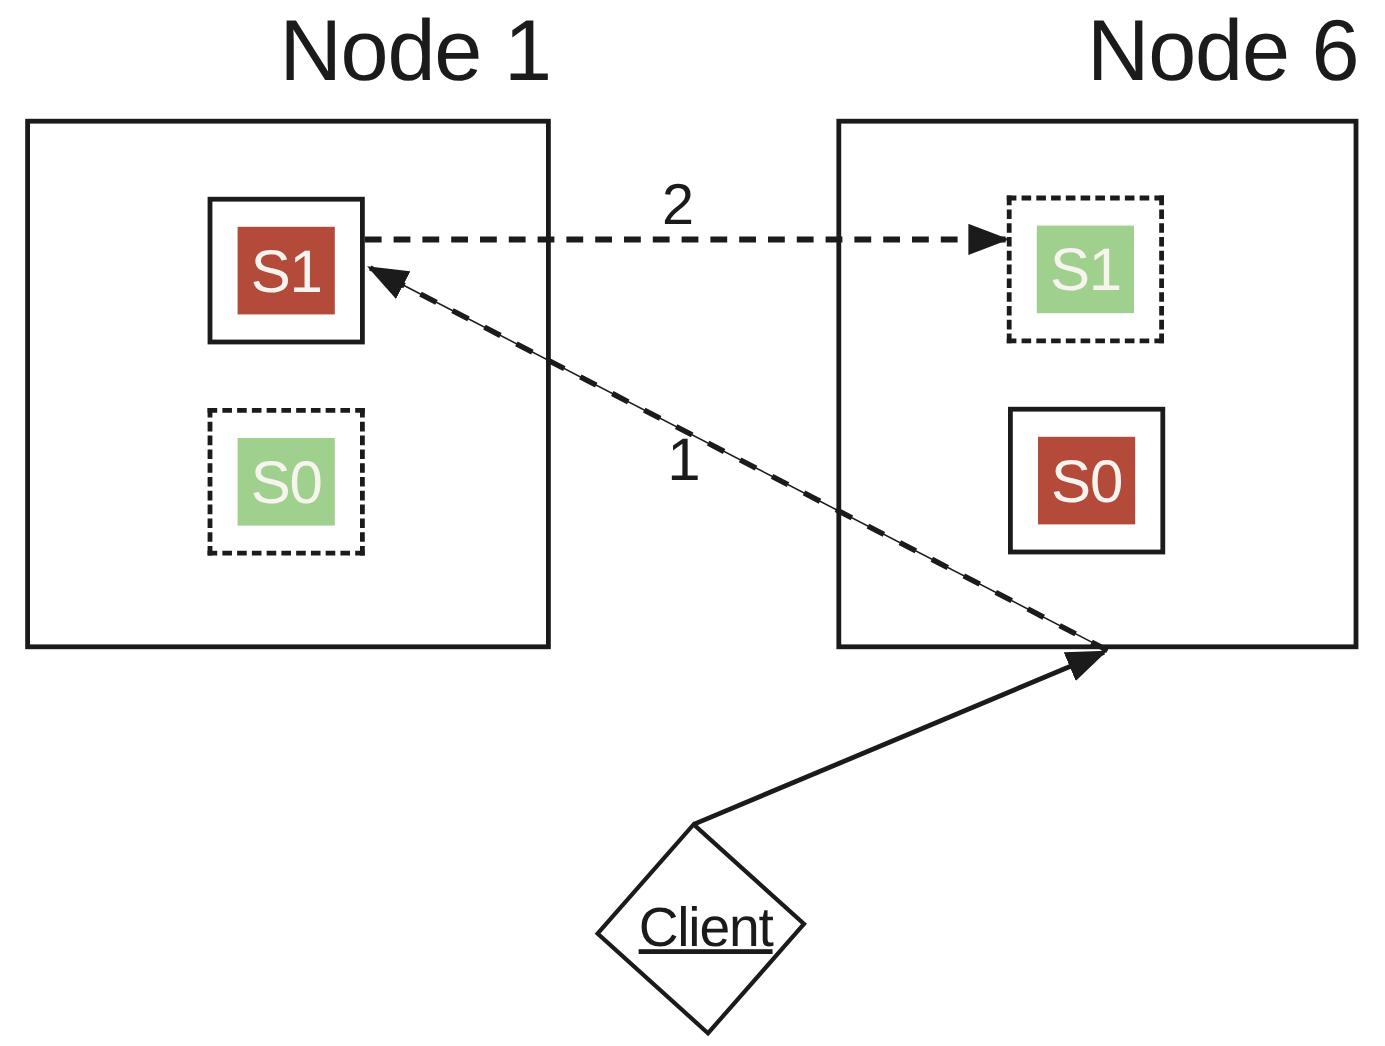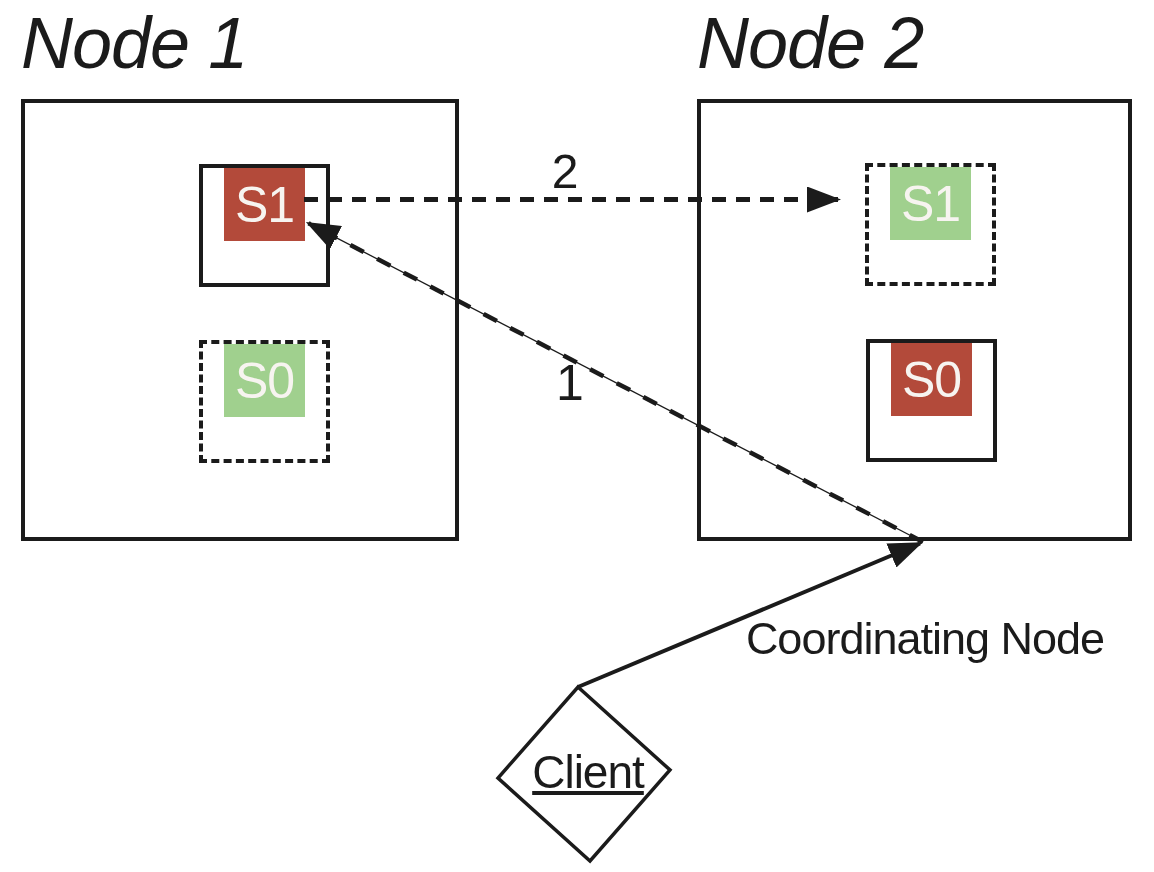--- a/index.html
+++ b/index.html
@@ -18,42 +18,40 @@
     border:4px solid #1b1b1b;
     background:#ffffff;
     z-index:1;
   }
   #node1-box{left:21px;top:99px;width:438px;height:442px;}
   #node2-box{left:697px;top:99px;width:435px;height:442px;}
 
   .node-title{
     position:absolute;
     top:0;
-    text-align:left;
+    text-align:right;
     font-size:72px;
     line-height:86px;
     letter-spacing:-1px;
     color:#1b1b1b;
     z-index:3;
     white-space:nowrap;
-    font-style:italic;
   }
   #node1-title{left:21px;width:438px;}
   #node2-title{left:697px;width:435px;}
 
   
   .shard-box{
     position:absolute;
     box-sizing:border-box;
     width:131px;height:123px;
     border:4px solid #1b1b1b;
     background:#ffffff;
-    display:flex;align-items:flex-start;justify-content:center;
+    display:flex;align-items:center;justify-content:center;
     z-index:2;
-    margin-left:26px;
   }
   .shard-box.dashed{border-style:dashed;}
   .shard-square{
     width:81px;height:73px;
     display:flex;align-items:center;justify-content:center;
     font-size:50px;
     letter-spacing:-1px;
     color:#f7f4f0;
   }
   #n1-shard-top{left:173px;top:164px;}
@@ -80,21 +78,21 @@
   #label-index-op{left:400px;top:562px;width:340px;font-size:45px;letter-spacing:-1px;}
   #label-coord{left:723px;top:613px;width:404px;font-size:45px;letter-spacing:-1px;}
   #label-client{left:527px;top:745px;width:122px;font-size:46px;letter-spacing:-1px;text-decoration:underline;}
 </style>
 </head>
 <body>
 
 <div class="canvas">
 
   <div class="node-title" id="node1-title">Node 1</div>
-  <div class="node-title" id="node2-title">Node 2</div>
+  <div class="node-title" id="node2-title">Node 6</div>
 
   <div class="node-box" id="node1-box"></div>
   <div class="node-box" id="node2-box"></div>
 
   <div class="shard-box" id="n1-shard-top">
     <div class="shard-square" style="background-color: rgb(179, 74, 58);">
       <span>S1</span>
     </div>
   </div>
   <div class="shard-box dashed" id="n1-shard-bottom">
@@ -126,16 +124,15 @@
     <line x1="923" y1="542" x2="308.5" y2="223.3" stroke="#1b1b1b" stroke-width="1.3"></line>
     <line x1="923" y1="542" x2="308.5" y2="223.3" stroke="#1b1b1b" stroke-width="4.5" stroke-dasharray="15 15" marker-end="url(#ah)"></line>
 
     <line x1="578" y1="687" x2="920" y2="543.5" stroke="#1b1b1b" stroke-width="4" marker-end="url(#ah)"></line>
 
     <polygon points="578,687 670,770 590,861 498,778" fill="#ffffff" stroke="#1b1b1b" stroke-width="3.5"></polygon>
   </svg>
 
   <div class="float-label" id="label-step2">2</div>
   <div class="float-label" id="label-step1">1</div>
-  <div class="float-label" id="label-coord">Coordinating Node</div>
   <div class="float-label" id="label-client">Client</div>
 
 </div>
 
 </body></html>

